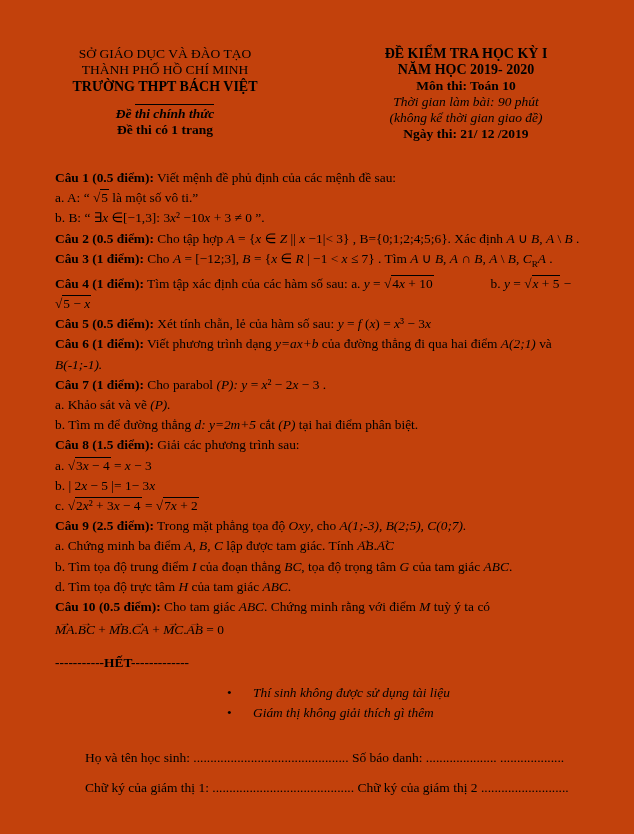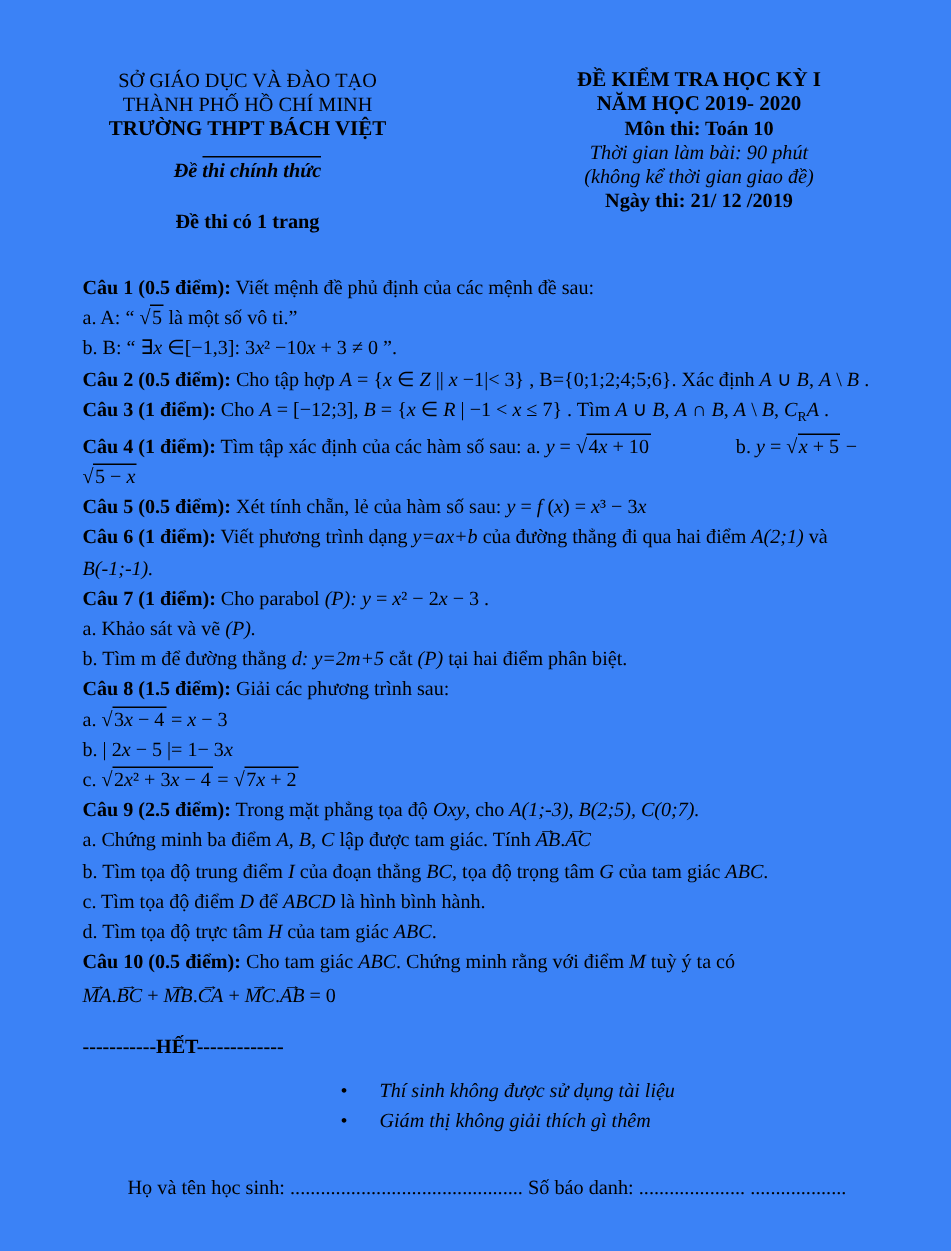--- a/index.html
+++ b/index.html
@@ -1,28 +1,28 @@
 <!DOCTYPE html>
 <html><head>
 <meta charset="utf-8">
 <style>
   html,body { margin:0; padding:0; background:#ffffff; }
   .page {
-    width:634px; height:834px; position:relative; background:#3b82f6;
+    width:634px; height:834px; position:relative; background:#c2410c;
     font-family:"Liberation Serif", serif; color:#000; overflow:hidden;
   }
   
   .header { display:flex; padding:46px 28px 0 36px; }
   .h-left  { width:258px; text-align:center; }
   .h-right { width:280px; margin-left:auto; text-align:center; }
   .h-left .l1, .h-left .l2 { font-size:13.5px; line-height:16px; }
   .h-left .l3 { font-size:14px; font-weight:bold; line-height:17px; }
   .official { margin-top:11px; font-size:13.5px; font-weight:bold; font-style:italic; line-height:16px; }
   .topline  { border-top:1.4px solid #000; padding-top:1px;font-family:Liberation Serif, serif; }
-  .pages    { font-size:13.5px; font-weight:bold; line-height:16px;margin-top:18px; }
+  .pages    { font-size:13.5px; font-weight:bold; line-height:16px; }
   .h-right .r1, .h-right .r2 { font-size:14px; font-weight:bold; line-height:16px; }
   .h-right .r3 { font-size:13.5px; font-weight:bold; line-height:16px; }
   .h-right .r4, .h-right .r5 { font-size:13.5px; font-style:italic; line-height:16px; }
   .h-right .r6 { font-size:13.5px; font-weight:bold; line-height:16px; }
   
   .bodytext { margin:26px 40px 0 55px; font-size:13.4px; }
   .line { line-height:20.2px; min-height:20.2px; }
   .center { text-align:left; }
   .allbold { font-weight:bold; }
   .bold { font-weight:bold; }
@@ -80,26 +80,26 @@
       <div class="line"><span class="bold">Câu 7 (1 điểm):</span><span class="plain"> Cho parabol </span><span class="ital">(P):</span><span class="plain">  </span><span class="math"><i>y</i> = <i>x</i>² − 2<i>x</i> − 3</span><span class="plain"> .</span></div>
       <div class="line"><span class="plain">a. Khảo sát và vẽ </span><span class="ital">(P).</span></div>
       <div class="line"><span class="plain">b. Tìm m để đường thẳng </span><span class="ital">d: y=2m+5</span><span class="plain"> cắt </span><span class="ital">(P)</span><span class="plain"> tại hai điểm phân biệt.</span></div>
       <div class="line"><span class="bold">Câu 8 (1.5 điểm):</span><span class="plain"> Giải các phương trình sau:</span></div>
       <div class="line"><span class="plain">a. </span><span class="sqrt"><span class="sign">√</span><span class="rad">3<i>x</i> − 4</span></span><span class="math"> = <i>x</i> − 3</span></div>
       <div class="line"><span class="plain">b. </span><span class="math">| 2<i>x</i> − 5 |= 1− 3<i>x</i></span></div>
       <div class="line"><span class="plain">c. </span><span class="sqrt"><span class="sign">√</span><span class="rad">2<i>x</i>² + 3<i>x</i> − 4</span></span><span class="math"> = </span><span class="sqrt"><span class="sign">√</span><span class="rad">7<i>x</i> + 2</span></span></div>
       <div class="line"><span class="bold">Câu 9 (2.5 điểm):</span><span class="plain"> Trong mặt phẳng tọa độ </span><span class="ital">Oxy</span><span class="plain">, cho </span><span class="ital">A(1;-3), B(2;5), C(0;7).</span></div>
       <div class="line"><span class="plain">a. Chứng minh ba điểm </span><span class="ital">A, B, C</span><span class="plain"> lập được tam giác. Tính  </span><span class="vec">AB</span><span class="math">.</span><span class="vec">AC</span></div>
       <div class="line"><span class="plain">b. Tìm tọa độ trung điểm </span><span class="ital">I</span><span class="plain"> của đoạn thẳng </span><span class="ital">BC</span><span class="plain">, tọa độ trọng tâm </span><span class="ital">G</span><span class="plain"> của tam giác </span><span class="ital">ABC</span><span class="plain">.</span></div>
-      <div class="line"><span class="plain">c. Tìm tọa độ điểm </span><span class="ital">D</span><span class="plain"> để </span><span class="ital">ABCD</span><span class="plain"> là hình bình hành.</span></div>
       <div class="line"><span class="plain">d. Tìm tọa độ trực tâm </span><span class="ital">H</span><span class="plain"> của tam giác </span><span class="ital">ABC</span><span class="plain">.</span></div>
       <div class="line"><span class="bold">Câu 10 (0.5 điểm):</span><span class="plain"> Cho tam giác </span><span class="ital">ABC</span><span class="plain">. Chứng minh rằng với điểm </span><span class="ital">M</span><span class="plain"> tuỳ ý ta có</span></div>
       <div class="line center" style="margin-top: 3px;"><span class="vec">MA</span><span class="math">.</span><span class="vec">BC</span><span class="math"> + </span><span class="vec">MB</span><span class="math">.</span><span class="vec">CA</span><span class="math"> + </span><span class="vec">MC</span><span class="math">.</span><span class="vec">AB</span><span class="math"> = 0</span></div>
       <div class="line center allbold" style="margin-top: 13px;"><span class="bold">-----------HẾT-------------</span></div>
       <div class="line bullet" style="margin-top: 9px;"><span class="dot">•</span><span class="ital">Thí sinh không được sử dụng tài liệu</span></div>
       <div class="line bullet"><span class="dot">•</span><span class="ital">Giám thị không giải thích gì thêm</span></div>
     </div>
 
   <div class="footer">
     <div class="f-line">Họ và tên học sinh: .............................................. Số báo danh: .....................  ...................</div>
+    <div class="f-line">Chữ ký của giám thị 1: .......................................... Chữ ký của giám thị 2 ..........................</div>
   </div>
 
 </div>
 
 </body></html>

